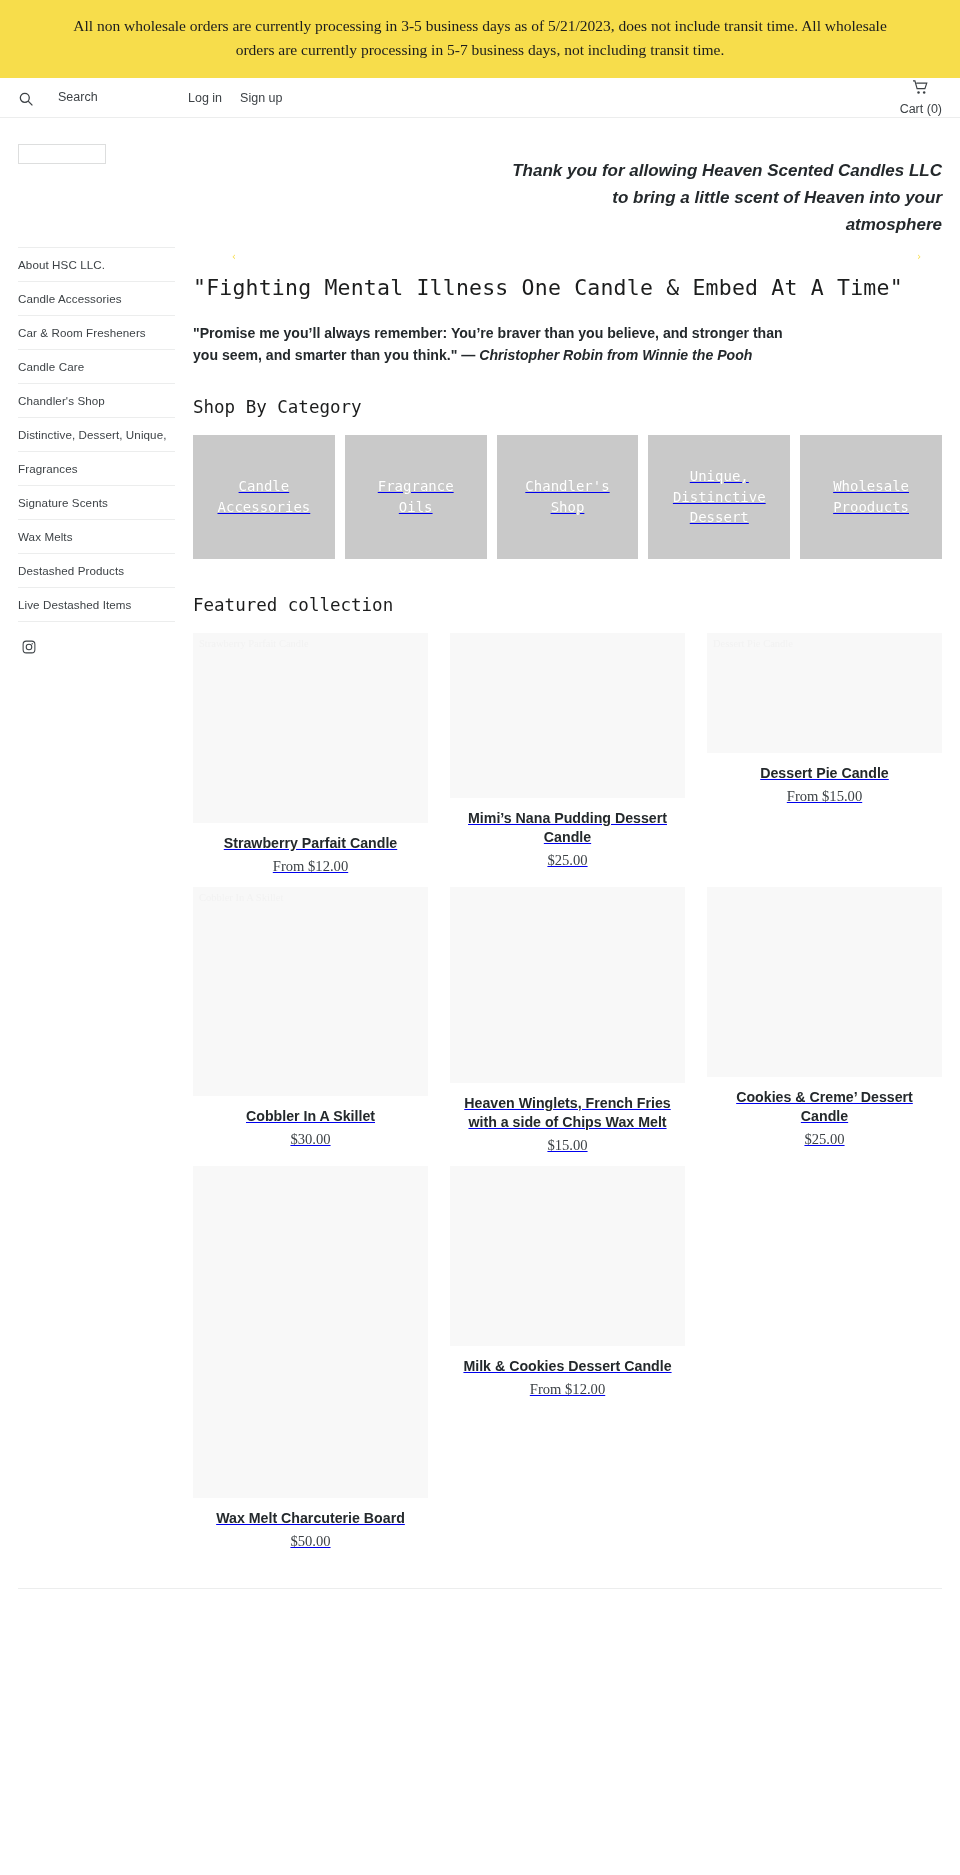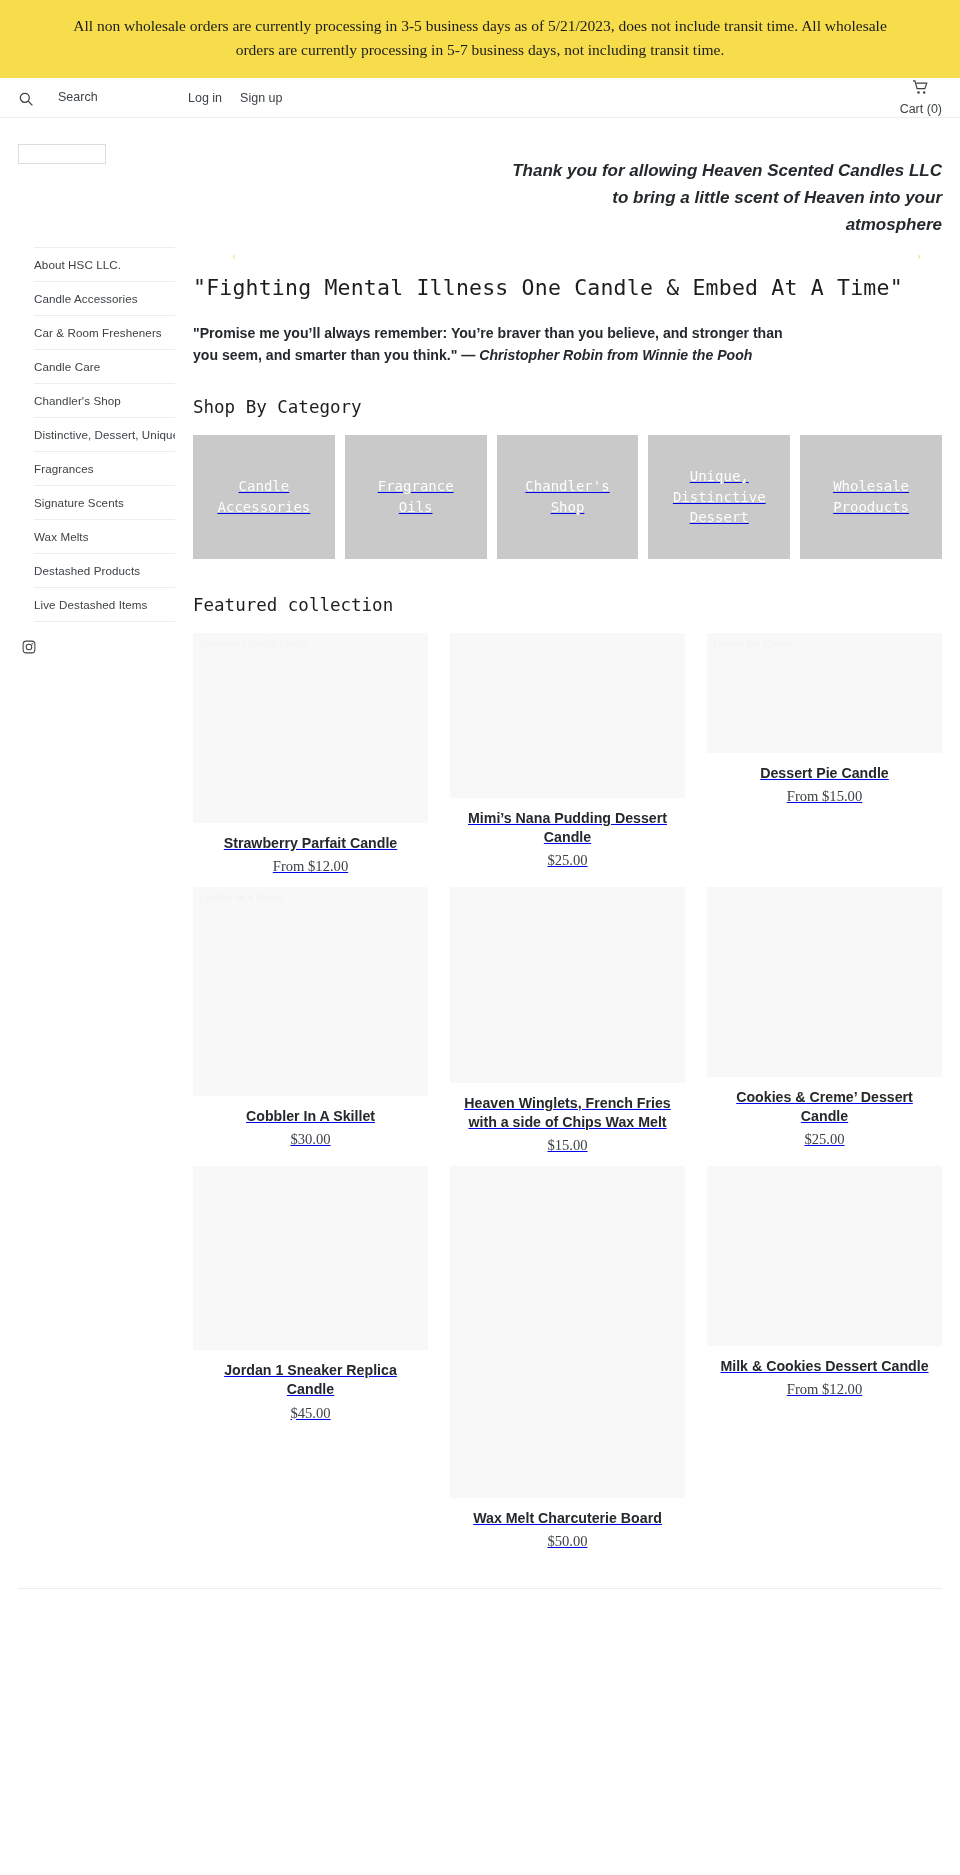--- a/index.html
+++ b/index.html
@@ -61,21 +61,21 @@
     color: #24292c;
     padding-top: 24px;
   }
 
   
   .layout { display: flex; align-items: flex-start; padding: 0 18px; }
 
   
   .sidebar { width: 157px; flex: 0 0 157px; padding-top: 8px; }
   .side-list { list-style: none; }
-  .side-list li { border-bottom: 1px solid #eceded; margin-left: 16px; }
+  .side-list li { border-bottom: 1px solid #eceded; }
   .side-list li:first-child { border-top: 1px solid #eceded; }
   .side-list a {
     display: block;
     padding: 10px 2px 10px 0;
     font-size: 11.6px;
     color: #3d4246;
     text-decoration: none;
     letter-spacing: .1px;
     white-space: nowrap;
     overflow: hidden;
@@ -355,27 +355,20 @@
         <div class="prod-thumb" style="height:190px">
             <span class="alt"></span>
           </div>
         <div class="prod-title">Cookies &amp; Creme’ Dessert Candle</div>
         <div class="prod-price">$25.00</div>
       </a>
     </div>
 
     <div class="prod-grid">
       <a class="prod-card" href="#">
-        <div class="prod-thumb" style="height:184px">
-            <span class="alt"></span>
-          </div>
-        <div class="prod-title">Jordan 1 Sneaker Replica Candle</div>
-        <div class="prod-price">$45.00</div>
-      </a>
-      <a class="prod-card" href="#">
         <div class="prod-thumb" style="height:332px">
             <span class="alt"></span>
           </div>
         <div class="prod-title">Wax Melt Charcuterie Board</div>
         <div class="prod-price">$50.00</div>
       </a>
       <a class="prod-card" href="#">
         <div class="prod-thumb" style="height:180px">
             <span class="alt"></span>
           </div>

